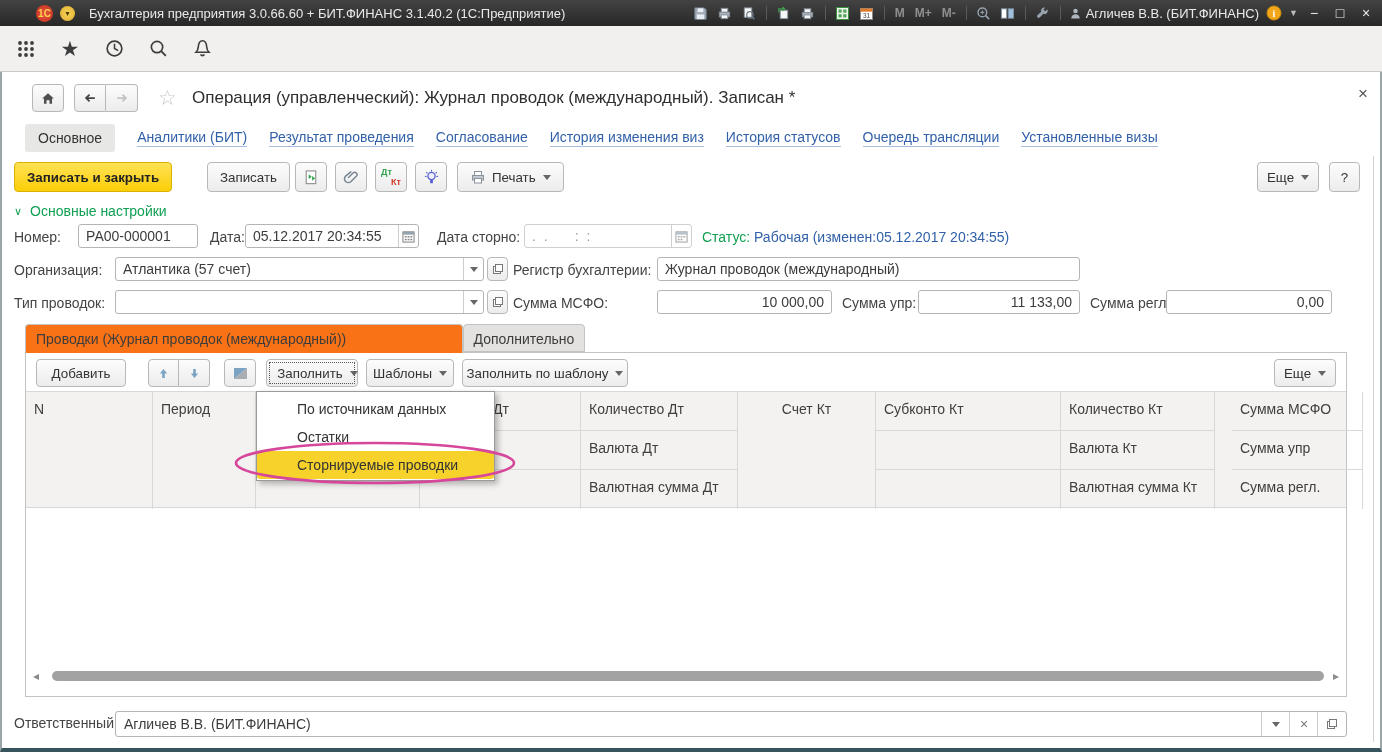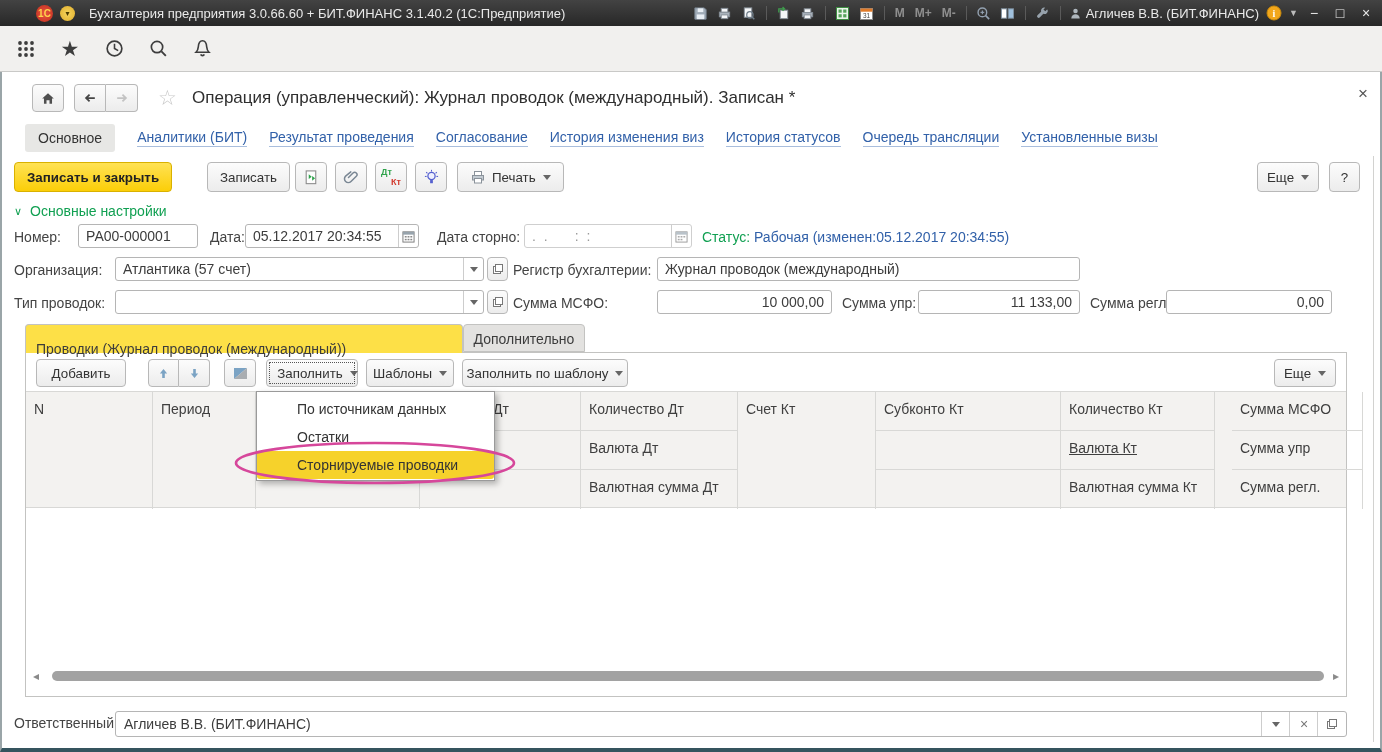--- a/index.html
+++ b/index.html
@@ -60,22 +60,22 @@
   .lbl-green { color:#11a052; }
   .field { position:absolute; height:24px; border:1px solid #b5b5b5; border-radius:3px; background:#fff;
            line-height:22px; padding:0 7px; white-space:pre; overflow:hidden; }
   .field .inner-btn { position:absolute; right:0; top:0; width:20px; height:22px; border-left:1px solid #cdcdcd;
                       display:flex; align-items:center; justify-content:center; }
   .field-dis { border-color:#cfcfcf; color:#9a9a9a; }
   .num { text-align:right; }
   .sq-btn { position:absolute; width:21px; height:24px; padding:0; }
   .status-val { color:#3261a9; cursor:pointer; white-space:nowrap; }
   
-  .tab2-active { position:absolute; left:23px; top:324px; width:438px; height:29px; background:#fde047;
-                 border:1px solid #c3c3c1; border-bottom:none; border-radius:4px 4px 0 0; padding:16px 0 0 10px; white-space:nowrap; z-index:3; }
+  .tab2-active { position:absolute; left:23px; top:324px; width:438px; height:29px; background:#f97316;
+                 border:1px solid #c3c3c1; border-bottom:none; border-radius:4px 4px 0 0; padding:6px 0 0 10px; white-space:nowrap; z-index:3; }
   .tab2-idle { position:absolute; left:461px; top:324px; width:122px; height:28px; background:#e3e2e0;
                border:1px solid #c3c3c1; border-radius:4px 4px 0 0; text-align:center; padding-top:6px; }
   
   .panel { position:absolute; left:23px; top:352px; width:1322px; height:345px; background:#fff; border:1px solid #c3c3c1; z-index:2; }
   .g-btn { position:absolute; top:6px; height:28px; }
   .g-ud { position:absolute; top:6px; left:122px; display:flex; }
   .g-ud .btn { width:31px; height:28px; border-radius:0; }
   .g-ud .btn:first-child { border-radius:4px 0 0 4px; }
   .g-ud .btn:last-child { border-radius:0 4px 4px 0; border-left:none; }
   .focus-dotted { outline:1px dotted #555; outline-offset:-4px;padding-left:11px; }
@@ -455,30 +455,30 @@
           <div class="gcell b" style="height: 39px;">Субконто Дт</div>
           <div class="gcell b" style="height: 39px;"></div>
           <div class="gcell" style="height: 39px;"></div>
         </div>
         <div class="gcol" style="left: 555px; width: 157px;">
           <div class="gcell b" style="height: 39px;">Количество Дт</div>
           <div class="gcell b" style="height: 39px;">Валюта Дт</div>
           <div class="gcell" style="height: 39px;">Валютная сумма Дт</div>
         </div>
         <div class="gcol" style="left: 712px; width: 138px;">
-          <div class="gcell" style="height: 117px;">Счет Кт</div>
+          <div class="gcell" style="height: 117px; text-align: center;">Счет Кт</div>
         </div>
         <div class="gcol" style="left: 850px; width: 185px;">
           <div class="gcell b" style="height: 39px;">Субконто Кт</div>
           <div class="gcell b" style="height: 39px;"></div>
           <div class="gcell" style="height: 39px;"></div>
         </div>
         <div class="gcol" style="left: 1035px; width: 154px;">
           <div class="gcell b" style="height: 39px;">Количество Кт</div>
-          <div class="gcell b" style="height: 39px; text-decoration: underline;">Валюта Кт</div>
+          <div class="gcell b" style="height: 39px;">Валюта Кт</div>
           <div class="gcell" style="height: 39px;">Валютная сумма Кт</div>
         </div>
         <div class="gcol" style="left: 1206px; width: 131px;">
           <div class="gcell b" style="height: 39px;">Сумма МСФО</div>
           <div class="gcell b" style="height: 39px;">Сумма упр</div>
           <div class="gcell" style="height: 39px;">Сумма регл.</div>
         </div>
       </div>
 
     <div class="hscroll">

